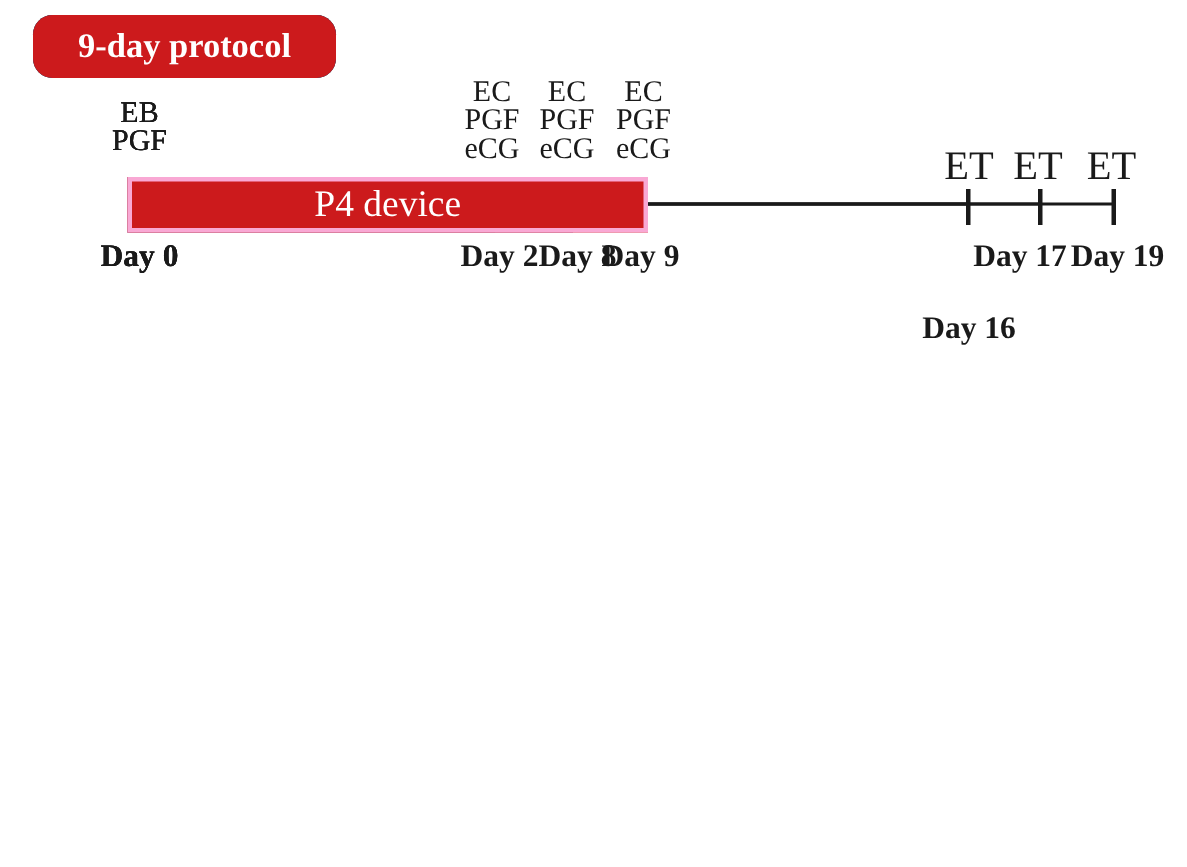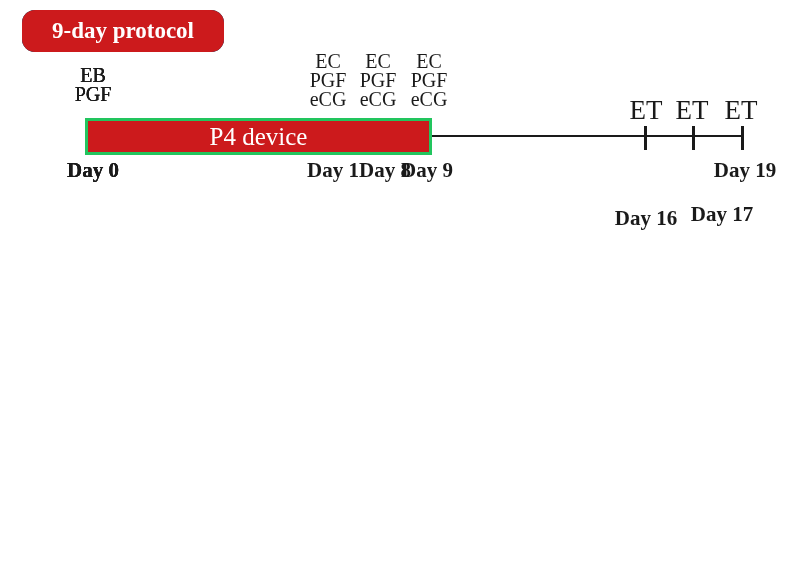--- a/index.html
+++ b/index.html
@@ -20,21 +20,21 @@
     transform:translateX(-50%);white-space:nowrap;
   }
   .start{left:93px;top:66px;text-align:center;}
   .removal{top:52px;}
   #row0 .removal{left:328px;}
   #row1 .removal{left:378px;}
   #row2 .removal{left:429px;}
 
   .bar{
     position:absolute;left:85px;top:118px;height:31px;
-    border:3px solid #22c55e;color:#ffffff;font-size:25px;
+    border:3px solid #f9a8d4;color:#ffffff;font-size:25px;
     display:flex;align-items:center;justify-content:center;
   }
   #row0 .bar{width:239px;}
   #row1 .bar{width:291px;}
   #row2 .bar{width:341px;}
 
   .tline{position:absolute;top:135px;height:2px;background:#1a1a1a;}
   #row0 .tline{left:330px;width:315px;}
   #row1 .tline{left:382px;width:311px;}
   #row2 .tline{left:432px;width:310px;}
@@ -48,21 +48,21 @@
   #row0 .et{left:646px;}
   #row1 .et{left:692px;}
   #row2 .et{left:741px;}
 
   .day{
     position:absolute;top:158px;font-weight:bold;font-size:21px;
     transform:translateX(-50%);white-space:nowrap;
   }
   .day-start{left:93px;}
   #row0 .day-removal{left:333px;}  #row0 .day-transfer{left:646px;margin-top:48px;}
-  #row1 .day-removal{left:385px;}  #row1 .day-transfer{left:722px;margin-top:44px;}
+  #row1 .day-removal{left:385px;}  #row1 .day-transfer{left:680px;}
   #row2 .day-removal{left:427px;}  #row2 .day-transfer{left:745px;}
 </style>
 </head>
 <body>
 
 <div id="figure">
 
   <section class="row" id="row0">
     <div class="plabel" style="background-color: rgb(46, 124, 51);">7-day protocol</div>
     <div class="treat start">
@@ -72,21 +72,21 @@
     <div class="treat removal">
       <div>EC</div>
       <div>PGF</div>
       <div>eCG</div>
     </div>
     <div class="bar" style="background-color: rgb(46, 124, 51);">P4 device</div>
     <div class="tline"></div>
     <div class="tick"></div>
     <div class="et">ET</div>
     <div class="day day-start">Day 0</div>
-    <div class="day day-removal">Day 1</div>
+    <div class="day day-removal">Day 2</div>
     <div class="day day-transfer">Day 16</div>
   </section>
 
   <section class="row" id="row1">
     <div class="plabel" style="background-color: rgb(18, 82, 168);">8-day protocol</div>
     <div class="treat start">
       <div>EB</div>
       <div>PGF</div>
     </div>
     <div class="treat removal">

